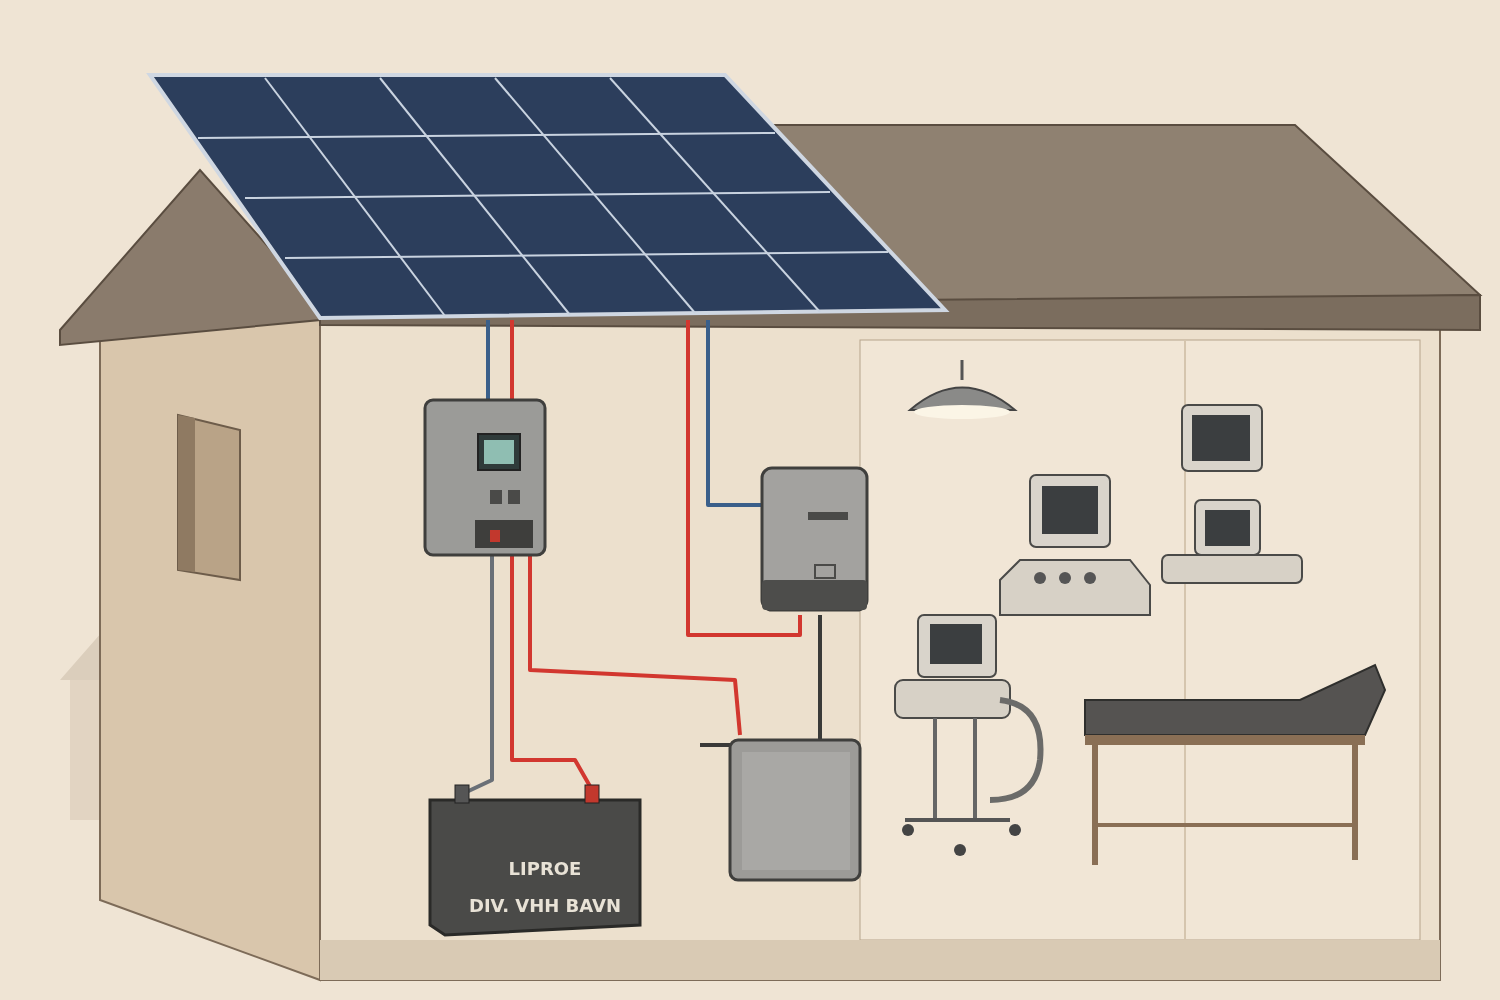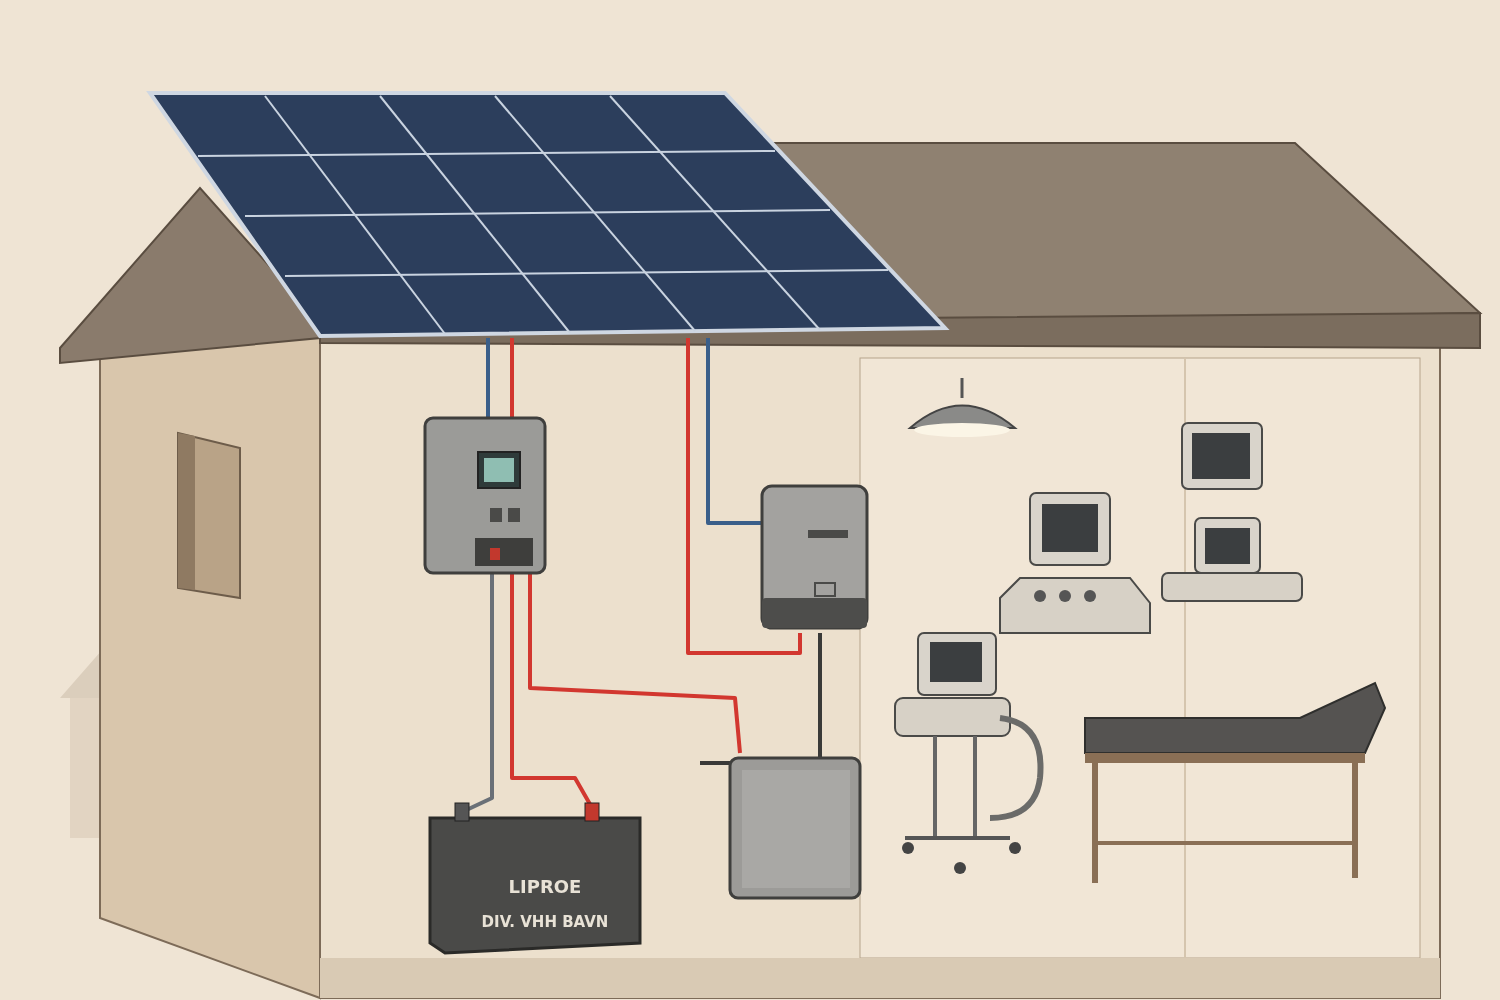--- a/index.html
+++ b/index.html
@@ -1,17 +1,17 @@
 <!DOCTYPE html>
 <html><head>
 <meta charset="utf-8">
 <style>
   html,body{margin:0;padding:0;}
   body{width:1500px;height:1000px;background:#efe4d4;font-family:"DejaVu Sans",sans-serif;overflow:hidden;}
-  #scene{position:absolute;left:0;top:18px;width:1500px;height:784px;}
+  #scene{position:absolute;left:0;top:0;width:1500px;height:784px;}
   .bat-text{position:absolute;color:#e8e2d6;font-family:"DejaVu Sans",sans-serif;font-weight:bold;text-align:center;}
 </style>
 </head>
 <body>
 
 <div id="scene">
 <svg width="1500" height="1000" viewBox="0 0 1500 1000" xmlns="http://www.w3.org/2000/svg">
 
   <g opacity="0.35">
     <polygon points="60,680 130,600 200,680" fill="#b8a690"></polygon>
@@ -129,14 +129,14 @@
   <g>
     <polygon points="1085,700 1300,700 1375,665 1385,690 1365,735 1085,735" fill="#555351" stroke="#2f2f2d" stroke-width="2"></polygon>
     <rect x="1085" y="735" width="280" height="10" fill="#8a6f55"></rect>
     <line x1="1095" y1="745" x2="1095" y2="865" stroke="#8a6f55" stroke-width="6"></line>
     <line x1="1355" y1="745" x2="1355" y2="860" stroke="#8a6f55" stroke-width="6"></line>
     <line x1="1095" y1="825" x2="1355" y2="825" stroke="#8a6f55" stroke-width="4"></line>
   </g>
 </svg>
 
   <div class="bat-text" style="left:470px;top:858px;width:150px;font-size:18px;">LIPROE</div>
-  <div class="bat-text" style="left:460px;top:895px;width:170px;font-size:15px;">DIV. VHH BAVN</div>
+  <div class="bat-text" style="left:460px;top:895px;width:170px;font-size:18px;">DIV. VHH BAVN</div>
 </div>
 
 </body></html>

